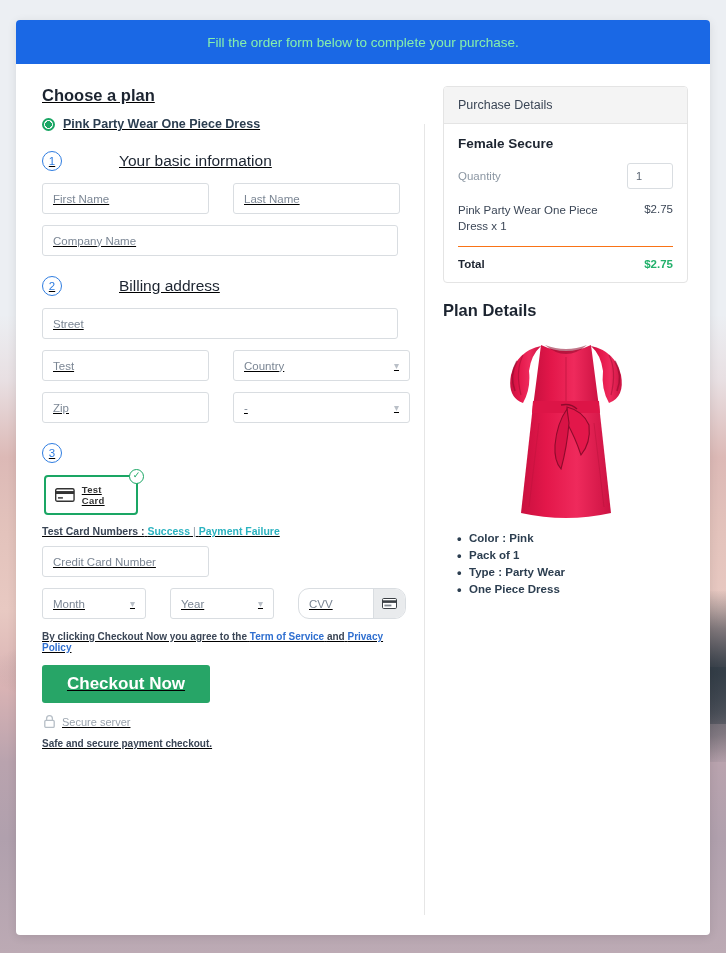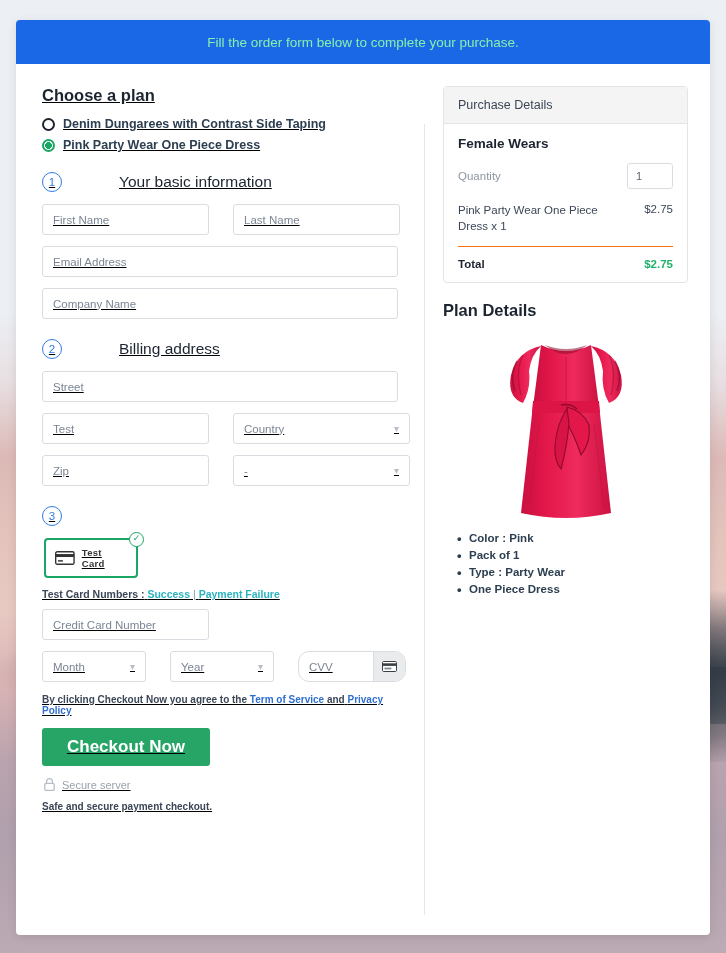--- a/index.html
+++ b/index.html
@@ -168,39 +168,32 @@
     <span>Fill the order form below to complete your purchase.</span>
   </div>
 
   <div class="body-wrap">
 
     <div class="left">
 
       <h2 class="section-title">Choose a plan</h2>
 
       <div class="plan-opt">
-        <span class="radio"></span>
-        <span>Denim Dungarees with Contrast Side Taping</span>
-      </div>
-      <div class="plan-opt">
         <span class="radio sel"></span>
         <span>Pink Party Wear One Piece Dress</span>
       </div>
 
       <div class="step-head">
         <span class="step-num">1</span>
         <span class="step-label">Your basic information</span>
       </div>
 
       <div class="row">
         <div class="fld w-half">First Name</div>
         <div class="fld w-half">Last Name</div>
-      </div>
-      <div class="row">
-        <div class="fld w-full">Email Address</div>
       </div>
       <div class="row">
         <div class="fld w-full">Company Name</div>
       </div>
 
       <div class="step-head">
         <span class="step-num">2</span>
         <span class="step-label">Billing address</span>
       </div>
 
@@ -287,21 +280,21 @@
       <div class="safe-note">Safe and secure payment checkout.</div>
     </div>
 
     <div class="divider"></div>
 
     <div class="right">
 
       <div class="pd-box">
         <div class="pd-head">Purchase Details</div>
         <div class="pd-body">
-          <div class="pd-title">Female Wears</div>
+          <div class="pd-title">Female Secure</div>
 
           <div class="pd-qty">
             <span class="lbl">Quantity</span>
             <div class="qty-input">1</div>
           </div>
 
           <div class="pd-item">
             <span class="name">Pink Party Wear One Piece Dress x 1</span>
             <span class="price">$2.75</span>
           </div>

